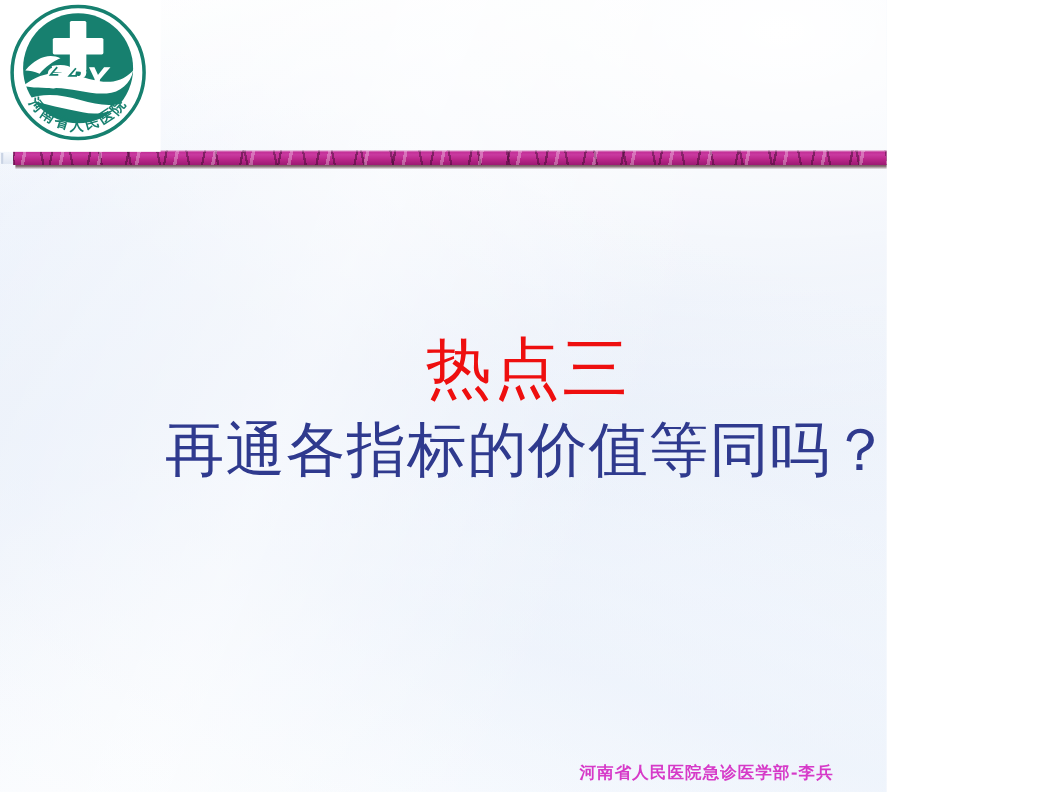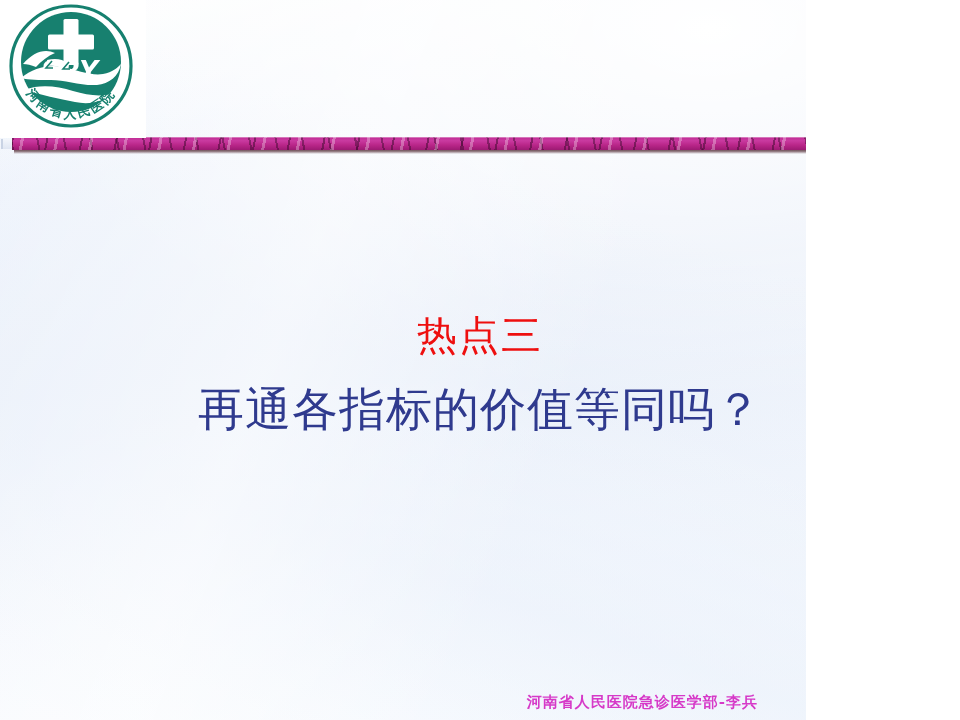--- a/index.html
+++ b/index.html
@@ -109,30 +109,30 @@
     position: absolute;
     left: 0;
     top: 300px;
     width: 960px;
     text-align: center;
     z-index: 5;
   }
   .title-line-1 {
     display: block;
     color: #ee0f0f;
-    font-size: 40px;
+    font-size: 60px;
     line-height: 70px;
     letter-spacing: 2px;
     font-weight: 400;
     white-space: nowrap;
   }
   .title-line-2 {
     display: block;
     color: #2f3a8e;
-    font-size: 46px;
+    font-size: 54px;
     line-height: 78px;
     letter-spacing: 1px;
     font-weight: 400;
     white-space: nowrap;
   }
 
   
   .footer-sig {
     position: absolute;
     right: 48px;

